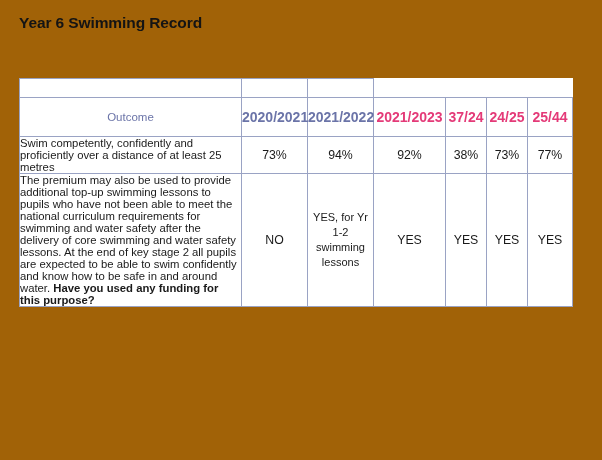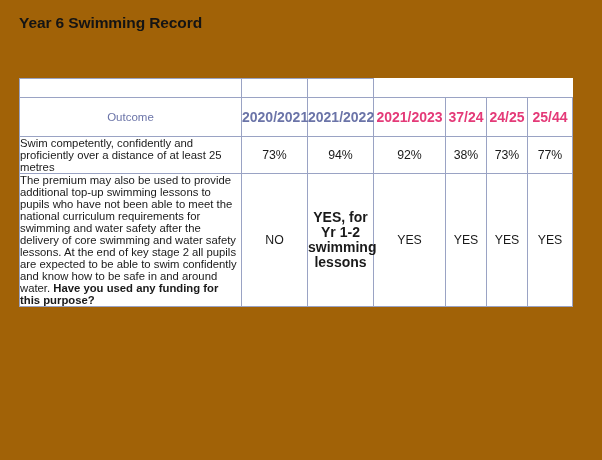--- a/index.html
+++ b/index.html
@@ -100,24 +100,23 @@
   .outcome-text .bold { font-weight: bold; }
   .val {
     text-align: center;
     font-size: 12.3px;
     color: #1a1a1a;
     padding: 2px 2px;
   }
   .val.mid { vertical-align: middle; }
   .val.top { vertical-align: top; padding-top: 4px; }
   .val.wrap {
-    font-size: 14px;
+    font-size: 11px;
     line-height: 15px;
     vertical-align: middle;
-    font-weight: bold;
   }
 </style>
 </head>
 <body>
 
 <div id="page">
 
   <div id="page-title">Year 6 Swimming Record</div>
 
   <table id="record-table">

